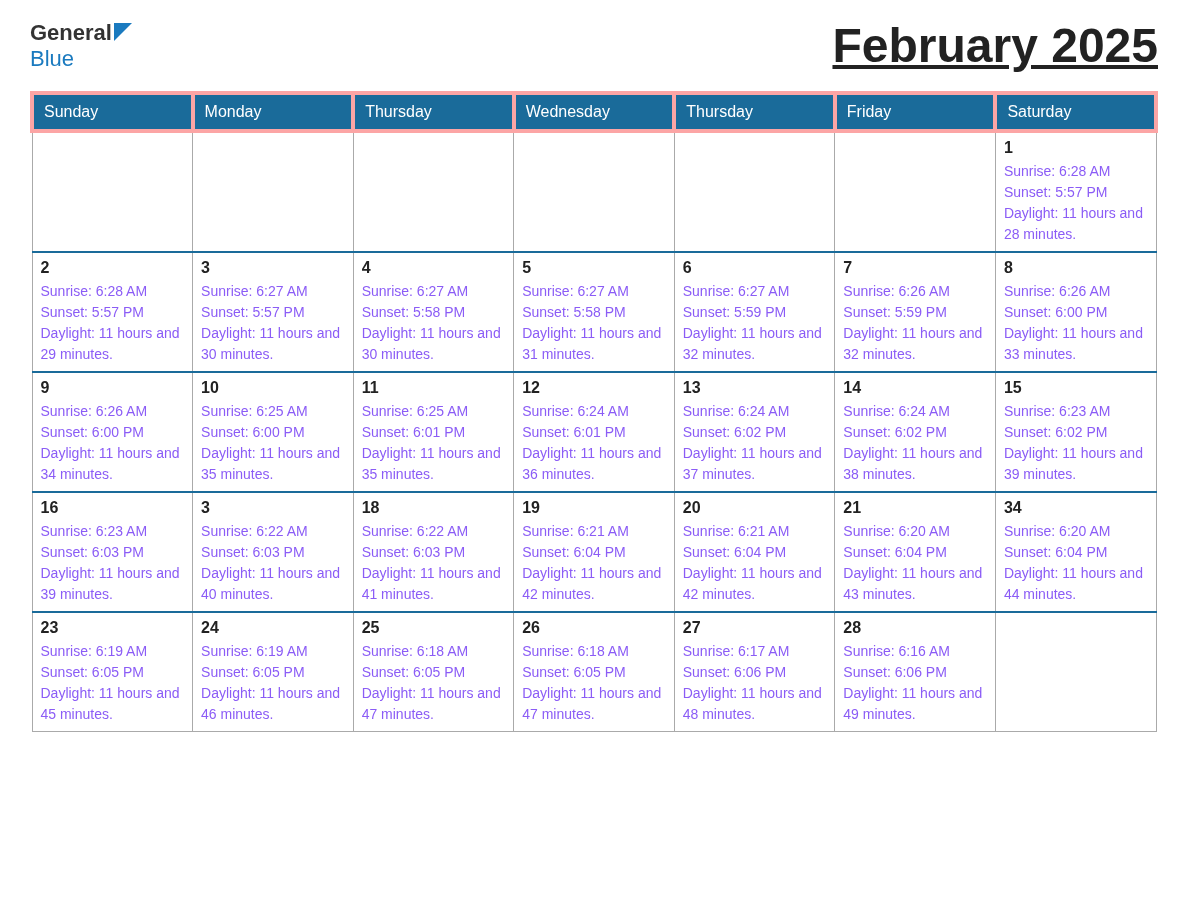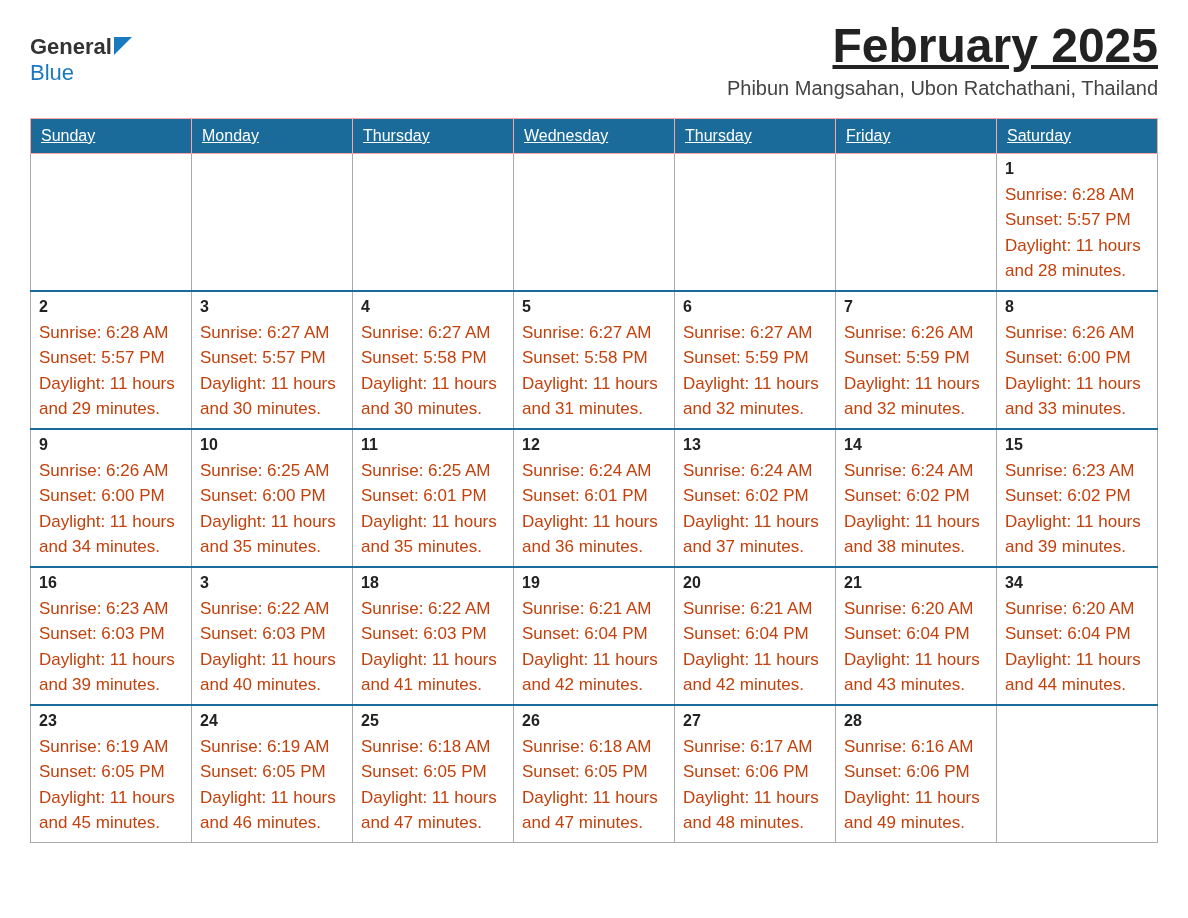--- a/index.html
+++ b/index.html
@@ -6,21 +6,21 @@
     body {
       font-family: Arial, sans-serif;
       background: #fff;
       width: 1188px;
       min-height: 918px;
       padding: 20px 30px;
     }
     .header {
       display: flex;
       justify-content: space-between;
-      align-items: center;
+      align-items: flex-start;
       margin-bottom: 18px;
     }
     .logo {
       display: flex;
       flex-direction: column;
       align-items: flex-start;
     }
     .logo-general {
       font-size: 22px;
       font-weight: bold;
@@ -56,41 +56,40 @@
       border-collapse: collapse;
       margin-top: 10px;
     }
     .calendar-table th {
       background-color: #1a6b9a;
       color: #fff;
       padding: 8px 10px;
       text-align: left;
       font-size: 16px;
       font-weight: normal;
-      border: 1px solid #fca5a5;
-      text-decoration: underline;
+      border: 4px solid #fca5a5;
     }
     .calendar-table td {
       border: 1px solid #aaa;
       vertical-align: top;
       padding: 6px 8px;
       width: calc(100% / 7);
       min-height: 110px;
       height: 120px;
     }
     .day-number {
       font-size: 16px;
       font-weight: bold;
       color: #222;
       display: block;
       margin-bottom: 4px;
     }
     .day-info {
-      font-size: 17px;
-      color: #c2410c;
+      font-size: 14px;
+      color: #8b5cf6;
       line-height: 1.5;
     }
     .empty-cell {
       background: #fff;
     }
     .row-border-top td {
       border-top: 2px solid #1a6b9a;
     }
   </style>
 </head>
@@ -101,21 +100,20 @@
     <div class="logo-line">
       <span class="logo-general">General</span>
       <svg width="18" height="18" viewBox="0 0 18 18" style="margin-left:2px;margin-top:-2px;">
         <polygon points="0,0 18,0 0,18" fill="#1a7abf"></polygon>
       </svg>
     </div>
     <span class="logo-blue">Blue</span>
   </div>
   <div class="title-block">
     <div class="month-title">February 2025</div>
-    <div class="location-title">Phibun Mangsahan, Ubon Ratchathani, Thailand</div>
   </div>
 </div>
 
 <table class="calendar-table">
   <thead>
     <tr>
       <th>Sunday</th>
       <th>Monday</th>
       <th>Thursday</th>
       <th>Wednesday</th>

